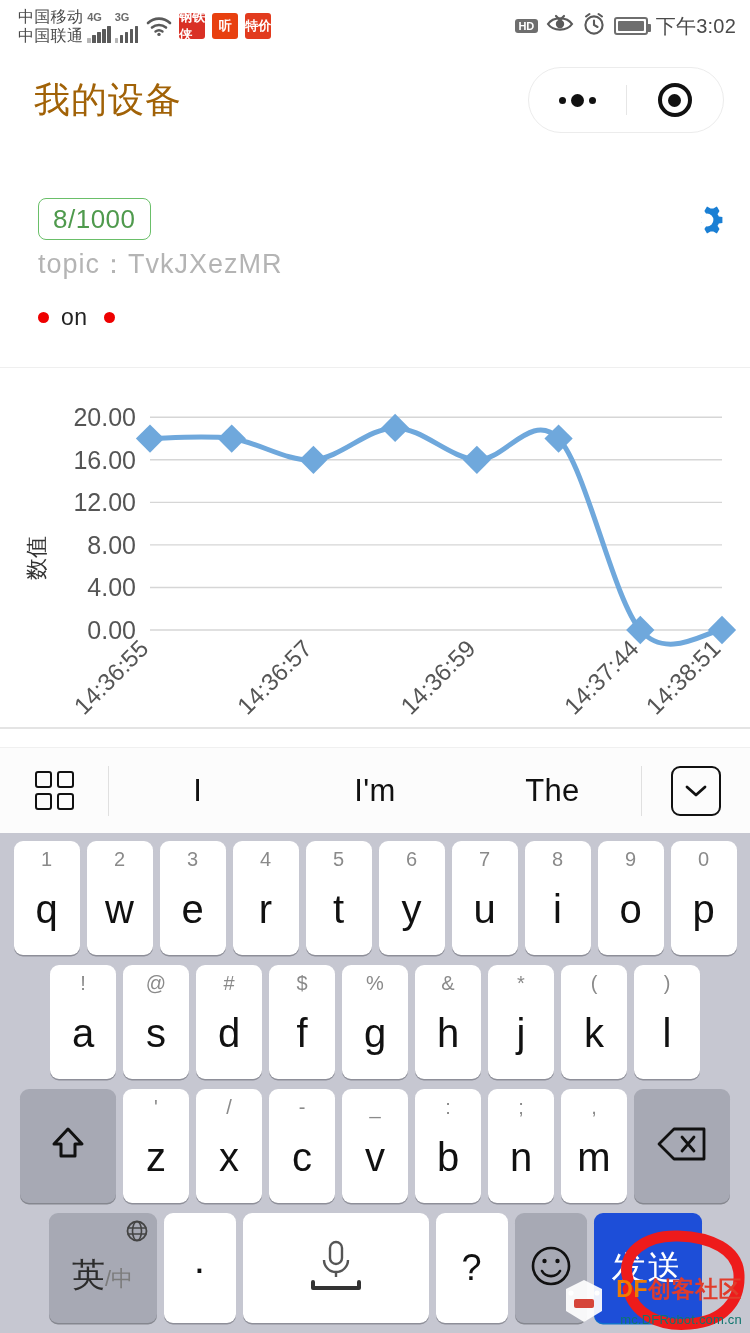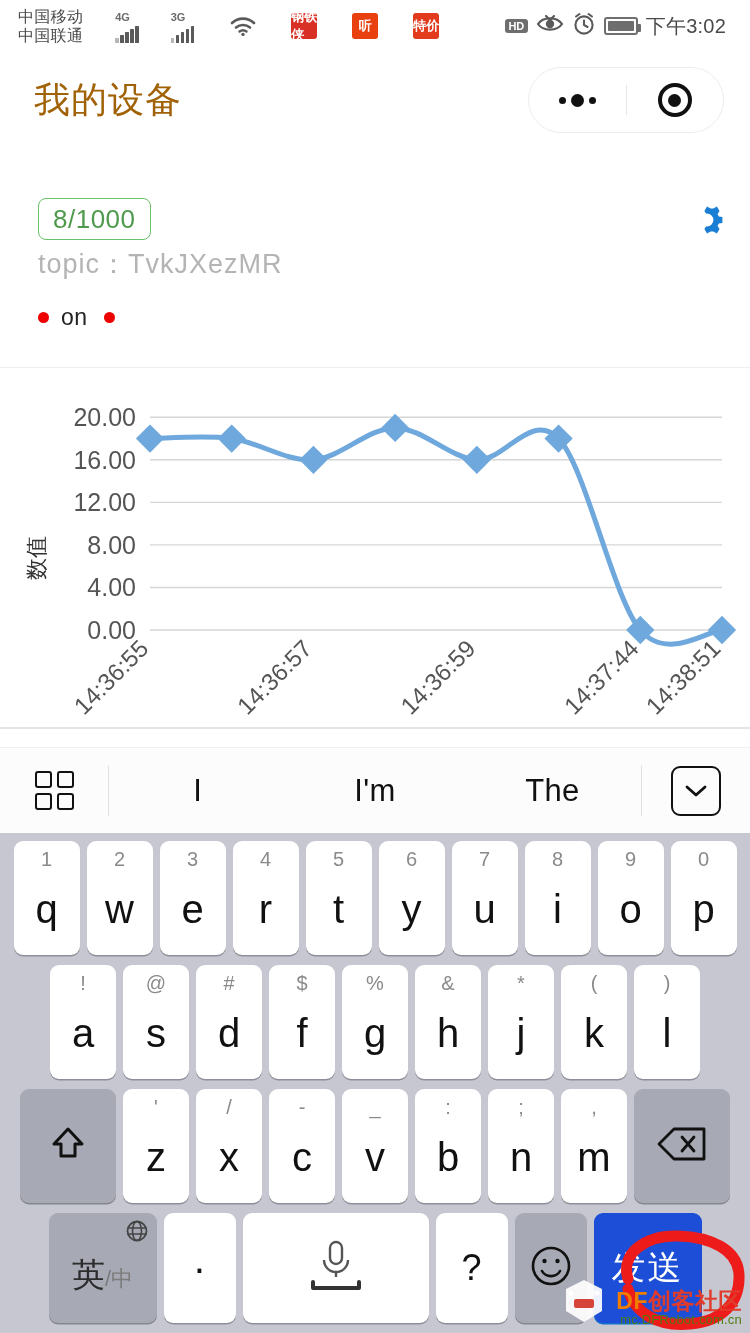--- a/index.html
+++ b/index.html
@@ -8,24 +8,23 @@
     font-family:"Liberation Sans","DejaVu Sans",sans-serif;
     background:#ffffff;
     overflow:hidden;
     position:relative;
   }
 
   
   .statusbar {
     height:52px; width:100%;
     display:flex; align-items:center;
-    padding:0 24px 0 18px;
+    padding:0 14px 0 18px;
     background:#ffffff;
     position:relative;
-    gap:28px;
   }
   .carriers {
     display:flex; flex-direction:column;
     font-size:16px; line-height:19px; color:#4a4a4a;
     letter-spacing:.3px;
   }
   .sig { display:flex; align-items:flex-end; margin-left:4px; position:relative;flex-direction:column; }
   .sig .gtag {
     font-size:11px; font-weight:bold; color:#6b6b6b;
     margin-right:1px; align-self:flex-start; margin-top:2px;
@@ -170,21 +169,21 @@
     position:absolute; right:2px; bottom:2px;
     width:150px; height:104px; pointer-events:none;
   }
   .watermark {
     position:absolute; right:8px; bottom:6px; text-align:right;
     pointer-events:none; line-height:1.05;
   }
   .wm-line1 { font-size:23px; font-weight:bold; letter-spacing:.5px; }
   .wm-df { color:#f07c00; }
   .wm-cn { color:#e13c2b; }
-  .wm-line2 { font-size:13px; color:#4d7c0f; letter-spacing:.2px; margin-top:0; }
+  .wm-line2 { font-size:13px; color:#0f766e; letter-spacing:.2px; margin-top:12px; }
   .wm-logo {
     position:absolute; right:144px; bottom:8px; width:44px; height:48px;
   }
 </style>
 </head>
 <body>
 
 <div class="statusbar">
   <div class="carriers">
     <span>中国移动</span>

